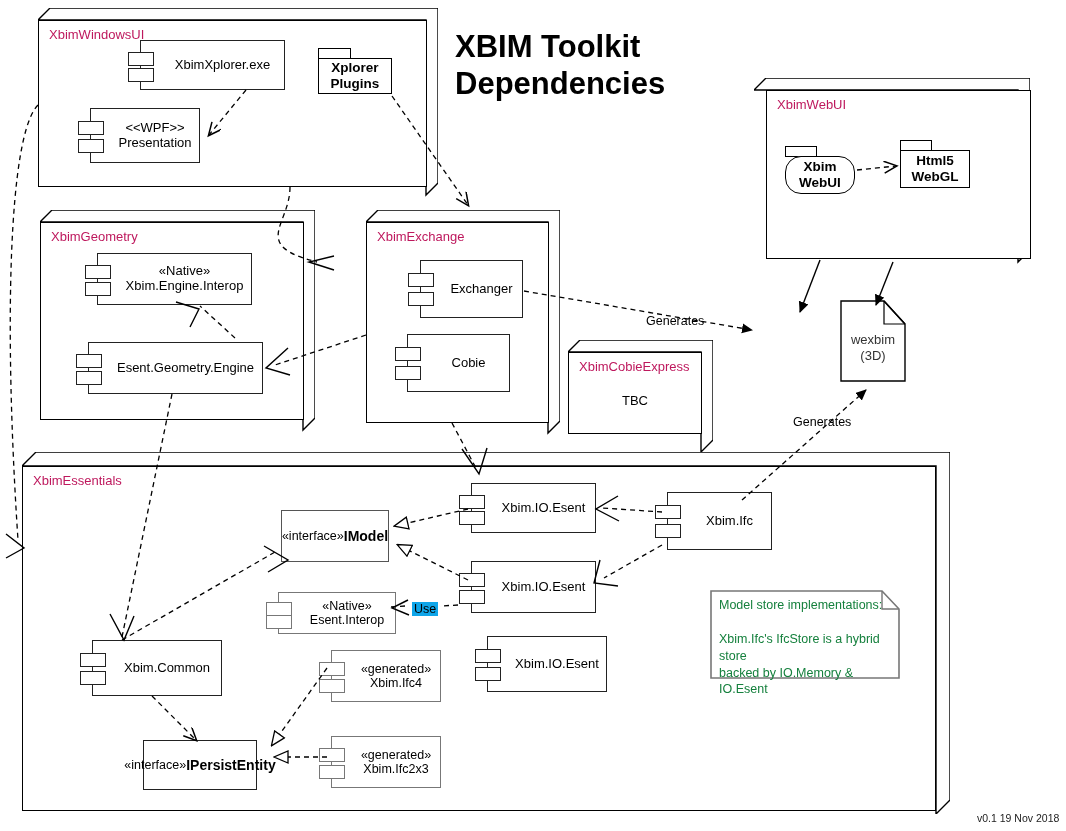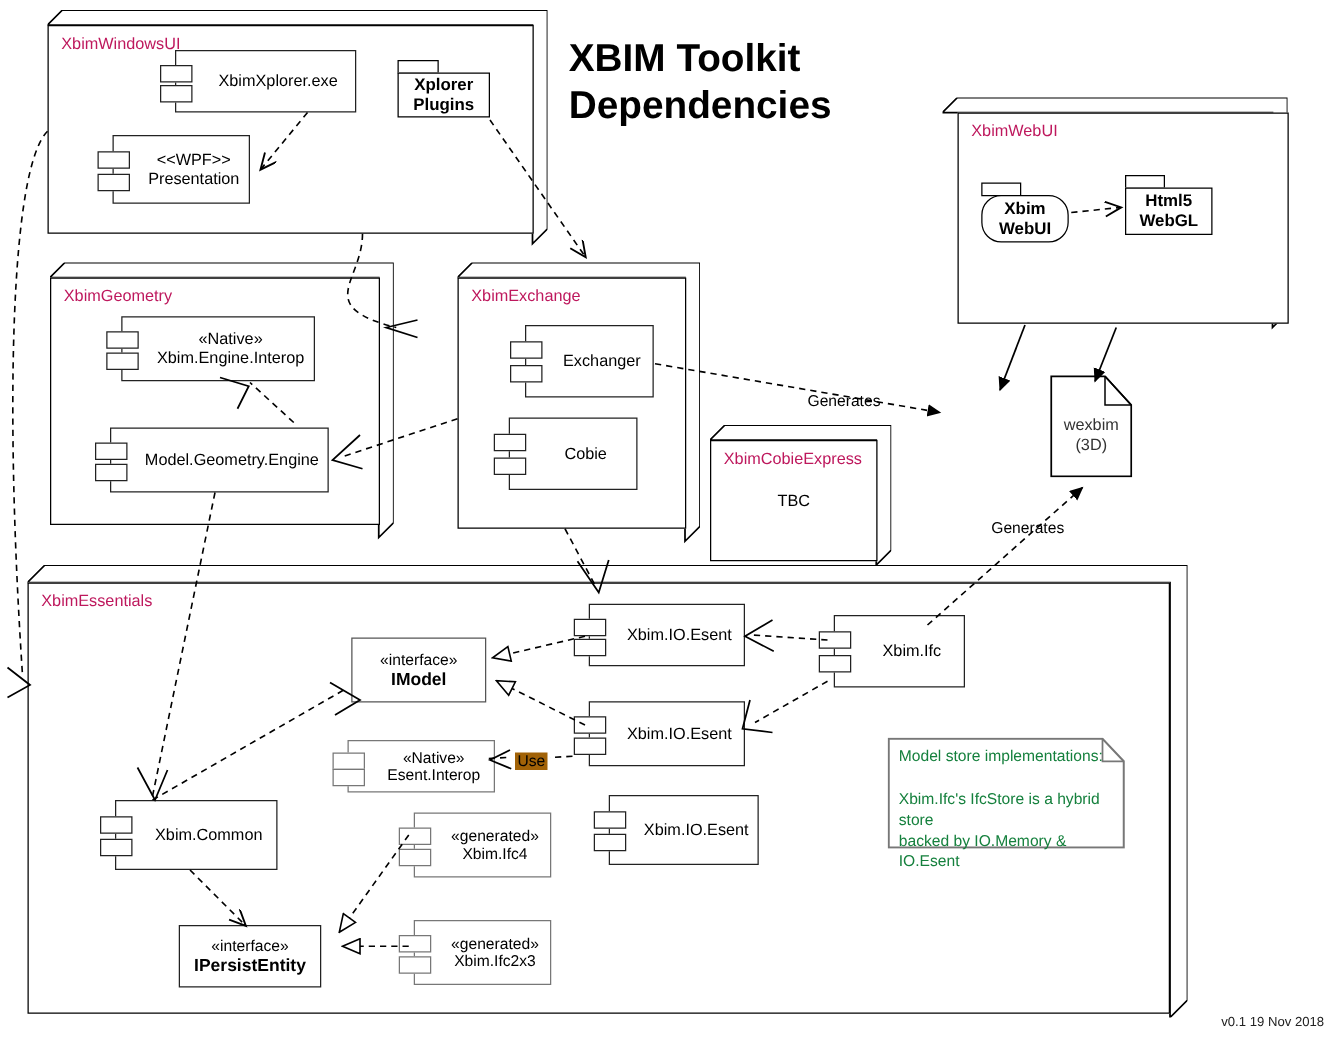--- a/index.html
+++ b/index.html
@@ -74,21 +74,20 @@
   .port.grey { border-color: #777; }
   .port.p1 { top: 22%; }
   .port.p2 { top: 56%; }
   
   .iface {
     position: absolute;
     box-sizing: border-box;
     background: #ffffff;
     border: 1.6px solid #555;
     display: flex;
-    flex-direction: column;
     align-items: center;
     justify-content: center;
     text-align: left;
     color: #000;
   }
   .iface .stereo { font-size: 12.5px; }
   .iface .nm { font-size: 14px; font-weight: bold; }
   
   .folder {
     position: absolute;
@@ -211,21 +210,21 @@
   <div class="comp" style="left:97px; top:253px; width:155px; height:52px;">
     <span class="port p1"></span>
     <span class="port p2"></span>
     <span class="comp-label">«Native»
 Xbim.Engine.Interop</span>
   </div>
 
   <div class="comp" style="left:88px; top:342px; width:175px; height:52px;">
     <span class="port p1"></span>
     <span class="port p2"></span>
-    <span class="comp-label">Model.Geometry.Engine</span>
+    <span class="comp-label">Esent.Geometry.Engine</span>
   </div>
 
   <svg class="pkg-depth" style="left:366px; top:210px; width:194px; height:225px;">
     <polygon points="0,12 12,0 194,0 194,211 182,223 182,12" fill="#ffffff" stroke="#000" stroke-width="1.4"></polygon>
   </svg>
   <div class="pkg" style="left:366px; top:222px; width:183px; height:201px;">
     <div class="pkg-title">XbimExchange</div>
   </div>
 
   <div class="comp" style="left:407px; top:334px; width:103px; height:58px;">
@@ -236,21 +235,21 @@
 
   <div class="comp" style="left:420px; top:260px; width:103px; height:58px;">
     <span class="port p1"></span>
     <span class="port p2"></span>
     <span class="comp-label">Exchanger</span>
   </div>
 
   <svg class="pkg-depth" style="left:568px; top:340px; width:145px; height:113px;">
     <polygon points="0,12 12,0 145,0 145,100 133,112 133,12" fill="#ffffff" stroke="#000" stroke-width="1.4"></polygon>
   </svg>
-  <div class="pkg" style="left:568px; top:352px; width:134px; height:97px;">
+  <div class="pkg" style="left:568px; top:352px; width:134px; height:82px;">
     <div class="pkg-title">XbimCobieExpress</div>
     <div style="position:absolute; left:0; right:0; top:40px; text-align:center; font-size:13px;">TBC</div>
   </div>
 
   <svg class="pkg-depth" style="left:754px; top:78px; width:276px; height:186px;">
     <polygon points="0,12 12,0 276,0 276,172 264,184 264,12" fill="#ffffff" stroke="#000" stroke-width="1.4"></polygon>
   </svg>
   <div class="pkg" style="left:754px; top:90px; width:265px; height:169px;margin-left:12px;">
     <div class="pkg-title">XbimWebUI</div>
   </div>
@@ -352,21 +351,21 @@
       <polyline points="172,1 172,19 189,19" fill="none" stroke="#777" stroke-width="1.4"></polyline>
     </svg>
     <div class="ntxt">Model store implementations:
 
 Xbim.Ifc's IfcStore is a hybrid store
 backed by IO.Memory &amp; IO.Esent</div>
   </div>
 
   <div class="edge-label" style="left:646px; top:314px;">Generates</div>
   <div class="edge-label" style="left:793px; top:415px;">Generates</div>
-  <div class="edge-label" style="left:412px; top:602px; background:#a16207; padding:0 2px;">Use</div>
+  <div class="edge-label" style="left:412px; top:602px; background:#0ea5e9; padding:0 2px;">Use</div>
 
   <svg id="wires">
     <defs>
       <marker id="solidArrow" markerWidth="12" markerHeight="12" refX="10" refY="5" orient="auto" markerUnits="userSpaceOnUse">
         <path d="M0,0 L11,5 L0,10 z" fill="#000"></path>
       </marker>
       <marker id="openArrow" markerWidth="16" markerHeight="16" refX="13" refY="6" orient="auto" markerUnits="userSpaceOnUse">
         <path d="M1,0 L14,6 L1,12" fill="none" stroke="#000" stroke-width="1.5"></path>
       </marker>
       <marker id="hollowTri" markerWidth="16" markerHeight="14" refX="14" refY="7" orient="auto" markerUnits="userSpaceOnUse">

